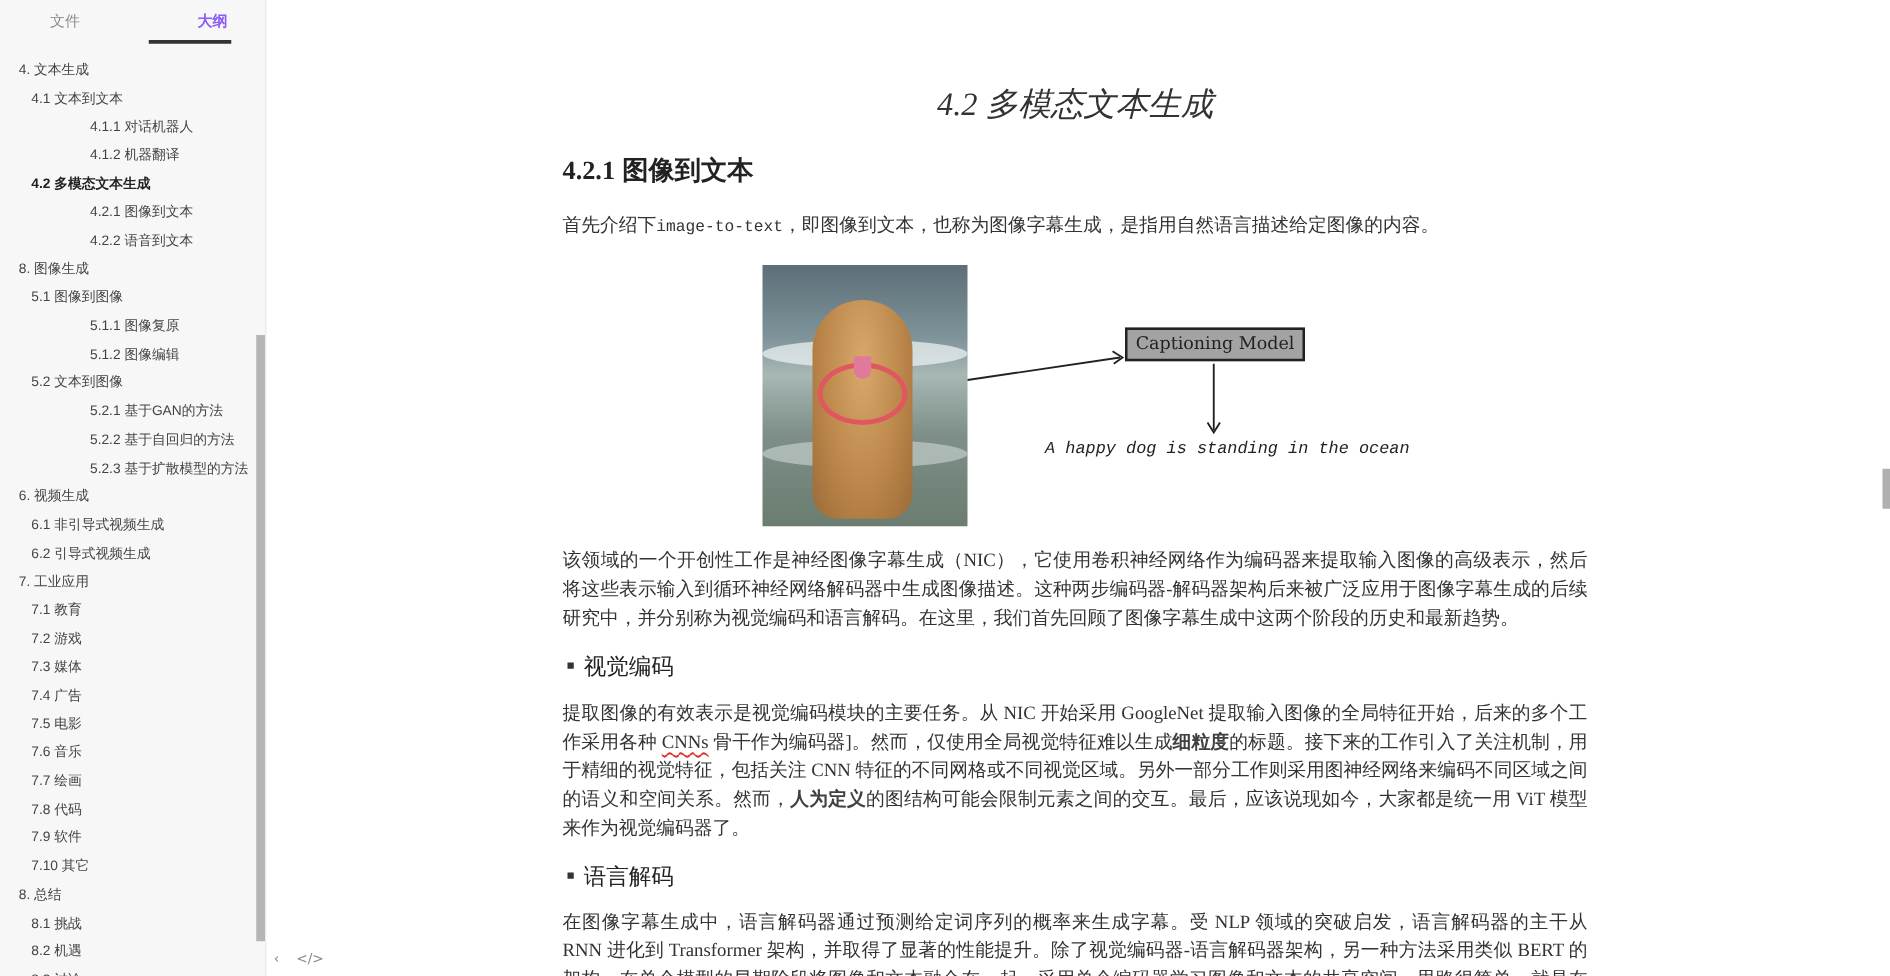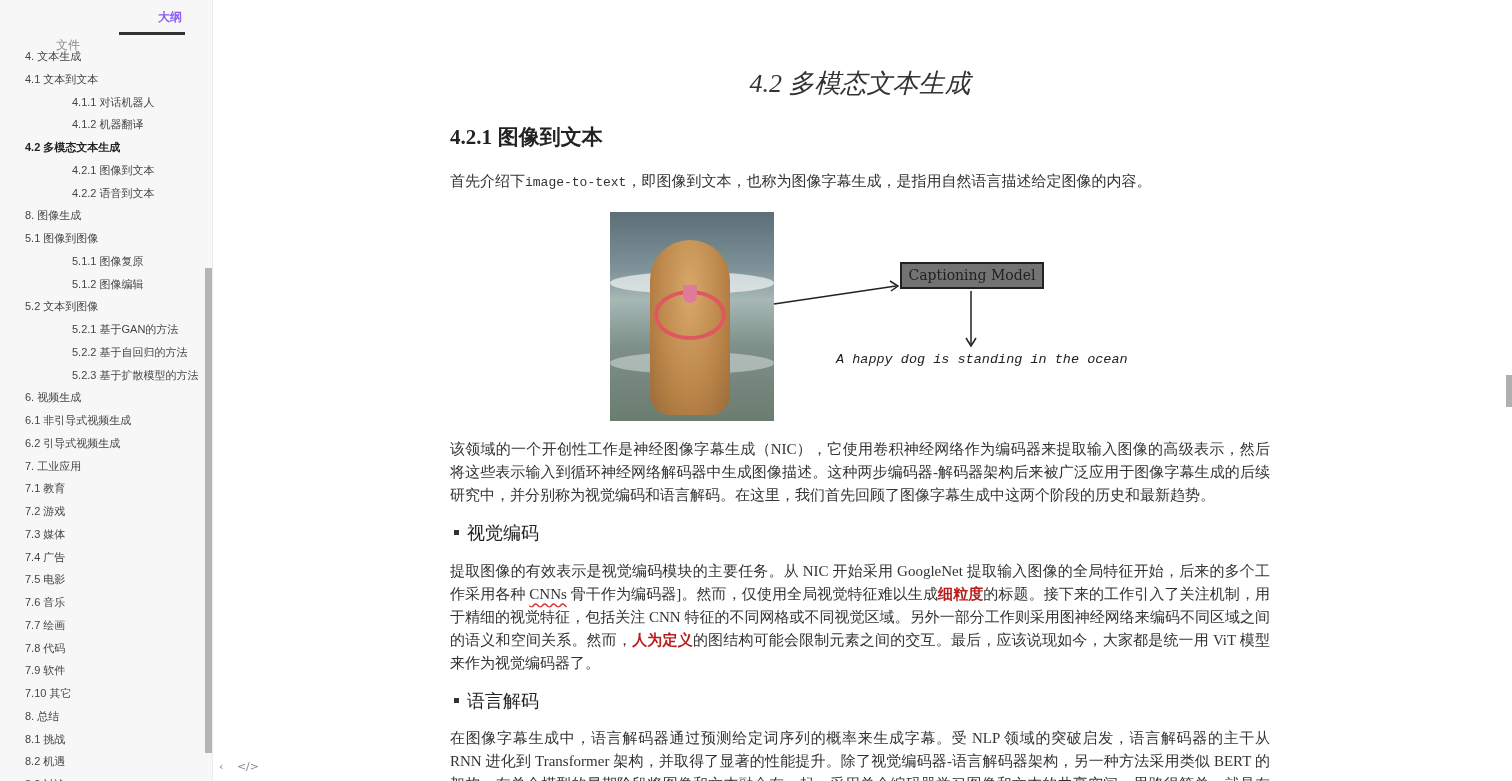--- a/index.html
+++ b/index.html
@@ -17,35 +17,35 @@
     overflow: hidden;
   }
   .tabs {
     position: relative; height: 36px;
     font-family: "Liberation Sans", "DejaVu Sans", sans-serif;
     font-size: 12px;
   }
   .tab {
     position: absolute; top: 9px; cursor: pointer; color: #8a8a8a;
   }
-  .tab.file { left: 56px; margin-top: 28px; }
+  .tab.file { left: 40px; }
   .tab.outline { left: 141px; color: #8b5cf6; font-weight: bold; margin-left: 17px; }
   .tab-underline {
     position: absolute; left: 119px; top: 32px; width: 66px; height: 3px;
     background: #333;
   }
   .outline-list {
     position: absolute; top: 45px; left: 0; width: 205px;
     font-family: "Liberation Sans", "DejaVu Sans", sans-serif;
     font-size: 11px; color: #444;
   }
   .outline-item {
     height: 22.75px; line-height: 22px; white-space: nowrap; cursor: pointer;
   }
-  .outline-item.l1 { padding-left: 25px; }
+  .outline-item.l1 { padding-left: 15px; }
   .outline-item.l2 { padding-left: 25px; }
   .outline-item.l3 { padding-left: 72px; }
   .outline-item.active { font-weight: bold; color: #222; }
   .sidebar-scrollbar {
     position: absolute; left: 205px; top: 268px; width: 7px; height: 485px;
     background: #b5b5b5;
   }
   .footer-icons {
     position: absolute; left: 219px; top: 760px;
     font-family: "DejaVu Sans", sans-serif; font-size: 11px; color: #888;
@@ -93,39 +93,39 @@
   .dog-ring {
     position: absolute; left: 44px; top: 78px; width: 72px; height: 50px;
     border: 4px solid #e0585f; border-radius: 50%;
   }
   .dog-tongue {
     position: absolute; left: 73px; top: 73px; width: 14px; height: 18px;
     background: #e07a9a; border-radius: 0 0 8px 8px;
   }
   .caption-box {
     position: absolute; left: 290px; top: 50px; width: 144px; height: 27px;
-    border: 2px solid #222; background: #737373;
+    border: 2px solid #222; background: #a3a3a3;
     font-family: "DejaVu Serif", serif; font-size: 14px;
     text-align: center; line-height: 23px; color: #222;
   }
   .caption-text {
     position: absolute; left: 226px; top: 136px; width: 280px;
     font-family: Liberation Mono, monospace; font-style: italic; font-size: 13.5px; color: #222;
     white-space: nowrap;
   }
   .bullet-heading {
     position: absolute; left: 4px; font-weight: normal; font-size: 18px; color: #222;
     font-family: "Liberation Sans", "DejaVu Sans", sans-serif;
   }
   .bullet-heading .sq {
     display: inline-block; width: 5px; height: 5px; background: #333;
     margin-right: 8px; vertical-align: middle; position: relative; top: -2px;
   }
   .squiggle { text-decoration: underline wavy #d33; text-underline-offset: 3px; }
-  b { color: #b91c1c; }
+  b { color: #404040; }
 
   .main-scroll-thumb {
     position: absolute; left: 1292px; top: 375px; width: 6px; height: 32px;
     background: #b0b0b0;
   }
 </style>
 </head>
 <body>
 
 <div class="sidebar">

